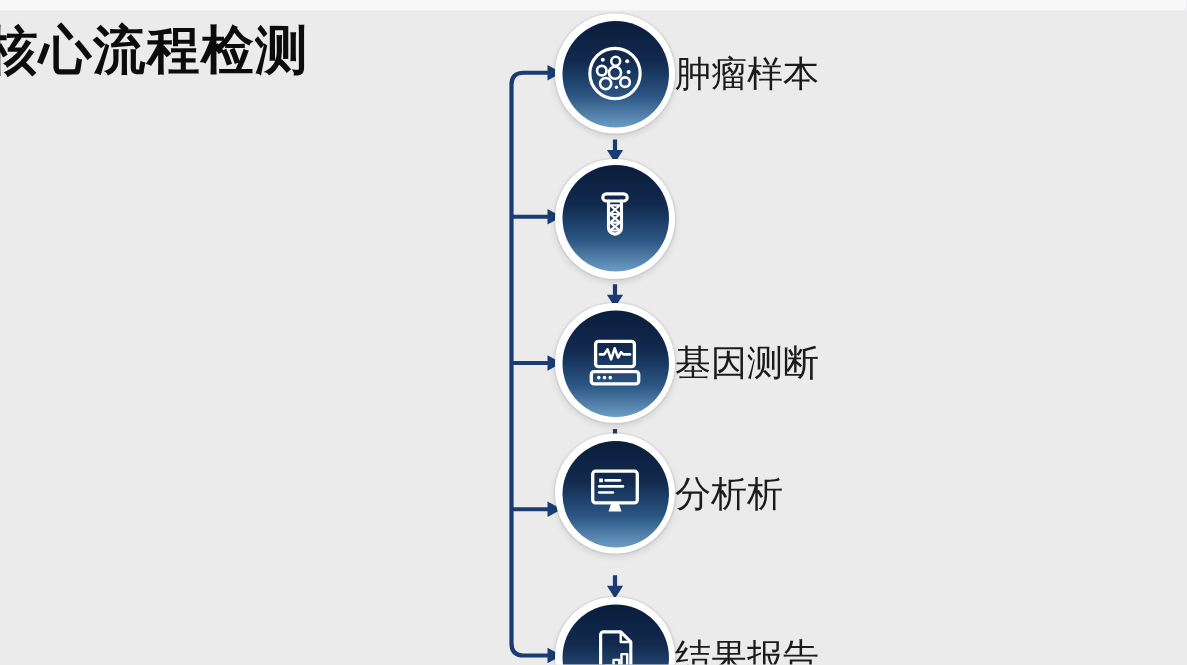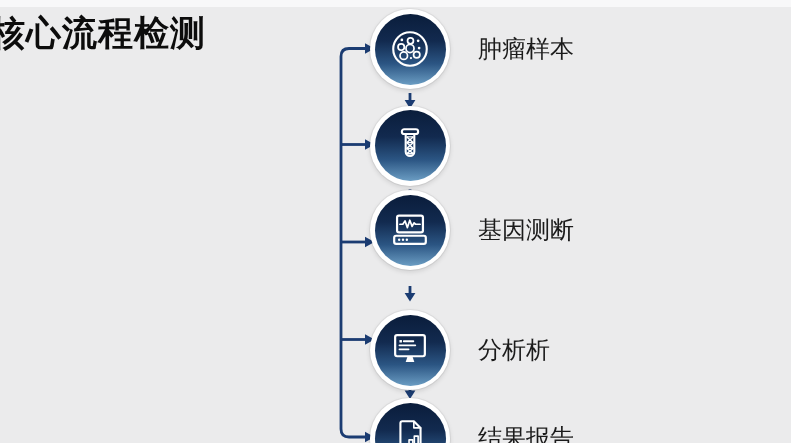--- a/index.html
+++ b/index.html
@@ -15,21 +15,21 @@
   .page-title{
     position:absolute;left:-10px;top:10px;margin:0;
     font-size:35px;font-weight:800;color:#0c0c0c;letter-spacing:1px;
     white-space:nowrap;
   }
   .connectors{
     position:absolute;left:0;top:0;width:791px;height:443px;
   }
   .step{
     position:absolute;left:370px;height:80px;
-    display:flex;align-items:center;gap:28px;
+    display:flex;align-items:center;
   }
   .node{
     width:80px;height:80px;border-radius:50%;
     background:#fff;
     box-shadow:0 0 0 1px rgba(0,0,0,0.05), 0 2px 5px rgba(0,0,0,0.12);
     display:flex;align-items:center;justify-content:center;
     flex:0 0 auto;
   }
   .node-inner{
     width:71px;height:71px;border-radius:50%;
@@ -117,41 +117,41 @@
           <path d="M21,26.5 h6"></path>
           <path d="M21,26.8 L27,31.7"></path>
           <path d="M27,26.8 L21,31.7"></path>
           <path d="M21.5,32 h5"></path>
         </g>
       </svg>
     </div>
   </div>
 </div>
 
-<div class="step" style="top:190px">
+<div class="step" style="top:202px">
   <div class="node">
     <div class="node-inner">
       <svg viewBox="0 0 48 48">
         <g class="ico" stroke-width="2.3">
           <rect x="10.5" y="9" width="27" height="17.5" rx="2"></rect>
           <rect x="7.5" y="30" width="33" height="8.5" rx="2"></rect>
         </g>
         <polyline class="ico" stroke-width="1.8" points="13.5,18 16.5,18 18.8,14.5 21.3,21.5 23.8,13.8 26.2,20.2 28.2,16.5 29.8,18 34.5,18"></polyline>
         <g fill="#ffffff" stroke="none">
           <circle cx="12.7" cy="34.2" r="1.25"></circle>
           <circle cx="16.7" cy="34.2" r="1.25"></circle>
           <circle cx="20.7" cy="34.2" r="1.25"></circle>
         </g>
       </svg>
     </div>
   </div>
   <div class="step-label">基因测断</div>
 </div>
 
-<div class="step" style="top:310px">
+<div class="step" style="top:289px">
   <div class="node">
     <div class="node-inner">
       <svg viewBox="0 0 48 48">
         <g class="ico" stroke-width="2.3">
           <rect x="8.5" y="8.5" width="31" height="22" rx="2"></rect>
         </g>
         <g stroke="#ffffff" stroke-width="1.9" stroke-linecap="round">
           <path d="M17.5,14.9 H27.5"></path>
           <path d="M13,19.1 H29.5"></path>
           <path d="M13,23.3 H22.5"></path>

